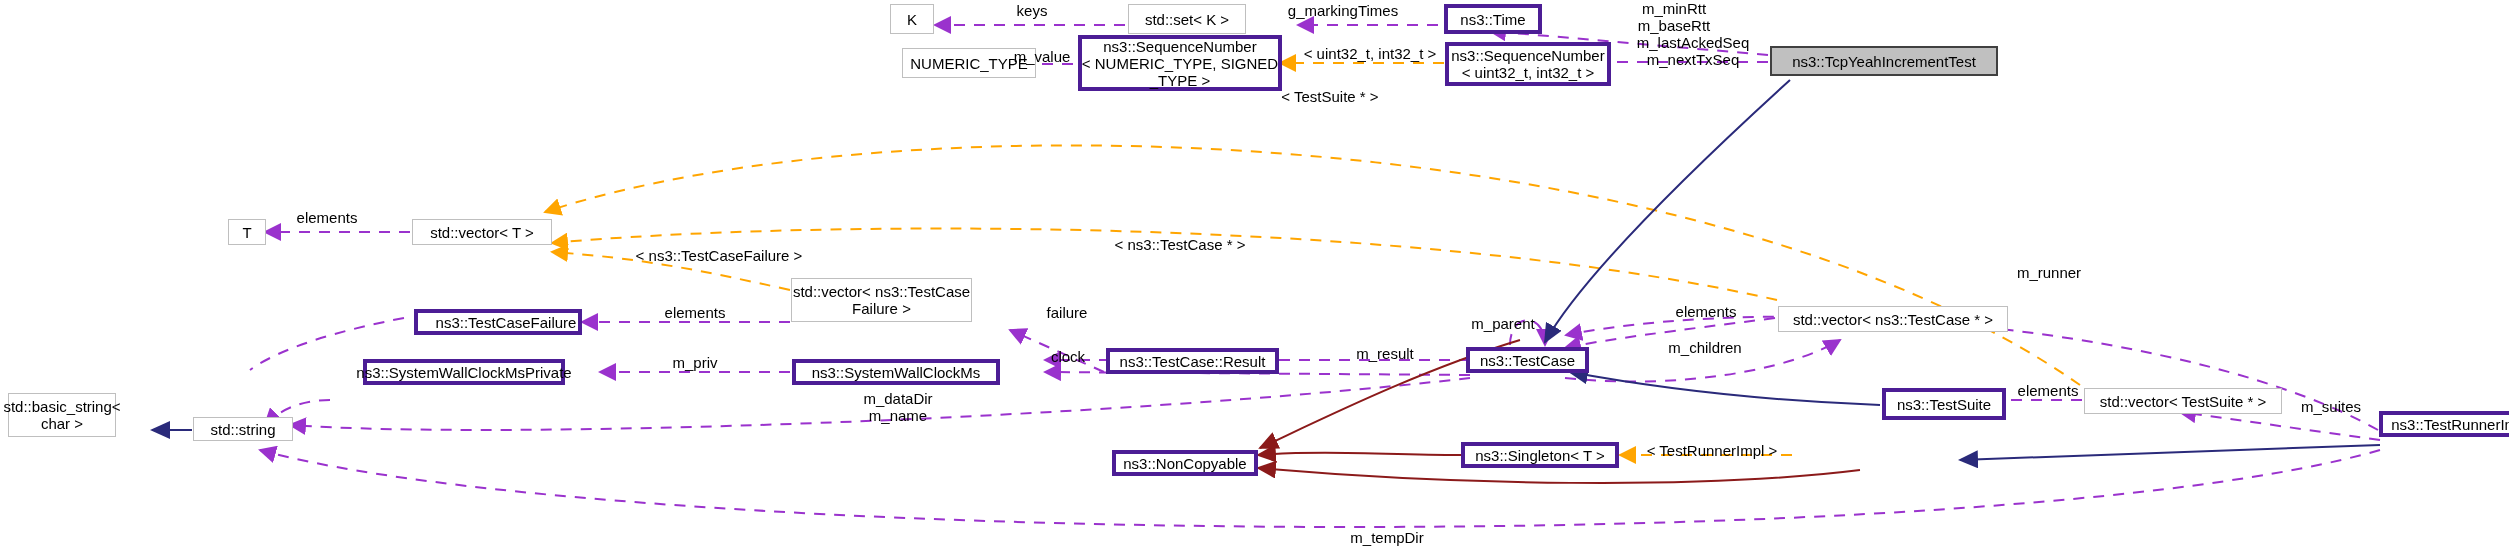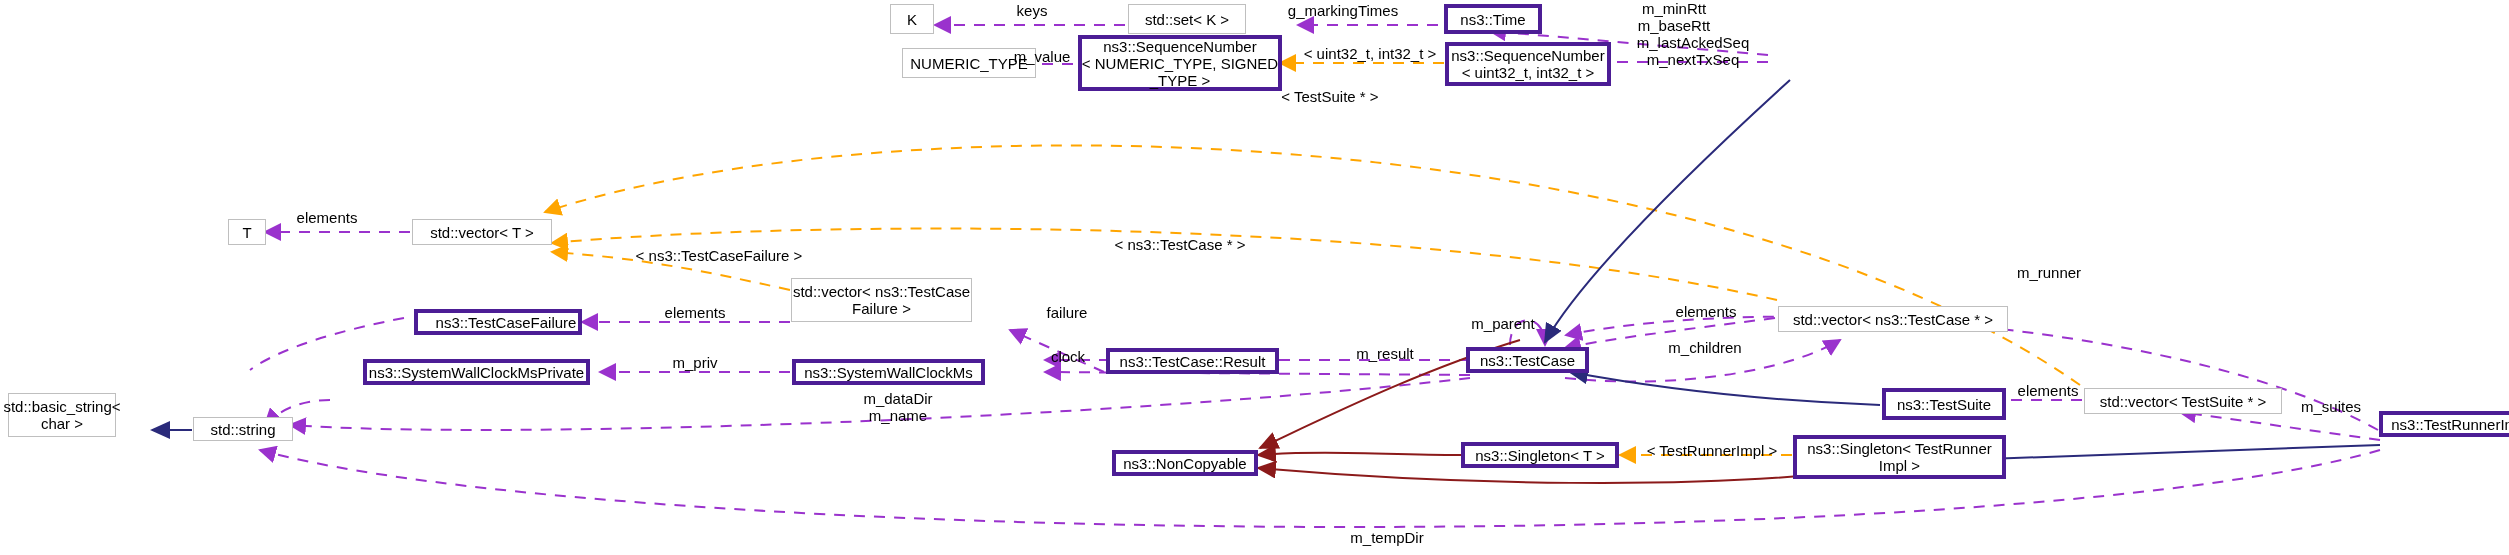--- a/index.html
+++ b/index.html
@@ -132,42 +132,43 @@
       <path d="M330,400 C300,400 280,410 265,425" stroke="#9a32cd" stroke-dasharray="11,9" marker-end="url(#ah-purple)"></path>
     </g>
   </svg>
 
   <div class="node plain" style="left:890px;top:4px;width:44px;height:30px;"><span>K</span></div>
 
   <div class="node plain" style="left:1128px;top:4px;width:118px;height:30px;"><span>std::set&lt; K &gt;</span></div>
 
   <div class="node solid" style="left:1444px;top:4px;width:98px;height:30px;"><span>ns3::Time</span></div>
 
+  <div class="node current" style="left:1770px;top:46px;width:228px;height:30px;"><span>ns3::TcpYeahIncrementTest</span></div>
 
   <div class="node plain" style="left:874px;top:48px;width:134px;height:30px;margin-left:28px;"><span>NUMERIC_TYPE</span></div>
 
   <div class="node solid" style="left:1078px;top:35px;width:204px;height:56px;"><span>ns3::SequenceNumber
 &lt; NUMERIC_TYPE, SIGNED
 _TYPE &gt;</span></div>
 
   <div class="node solid" style="left:1445px;top:42px;width:166px;height:44px;"><span>ns3::SequenceNumber
 &lt; uint32_t, int32_t &gt;</span></div>
 
   <div class="node plain" style="left:228px;top:219px;width:38px;height:26px;"><span>T</span></div>
 
   <div class="node plain" style="left:412px;top:219px;width:140px;height:26px;"><span>std::vector&lt; T &gt;</span></div>
 
   <div class="node solid" style="left:414px;top:309px;width:168px;height:26px;padding-left:20px;"><span>ns3::TestCaseFailure</span></div>
 
-  <div class="node solid" style="left:363px;top:359px;width:227px;height:26px;"><span>ns3::SystemWallClockMsPrivate</span></div>
+  <div class="node solid" style="left:363px;top:359px;width:202px;height:26px;"><span>ns3::SystemWallClockMsPrivate</span></div>
 
   <div class="node plain" style="left:791px;top:278px;width:181px;height:44px;"><span>std::vector&lt; ns3::TestCase
 Failure &gt;</span></div>
 
-  <div class="node solid" style="left:792px;top:359px;width:193px;height:26px;"><span>ns3::SystemWallClockMs</span></div>
+  <div class="node solid" style="left:792px;top:359px;width:208px;height:26px;"><span>ns3::SystemWallClockMs</span></div>
 
   <div class="node solid" style="left:1106px;top:348px;width:173px;height:26px;"><span>ns3::TestCase::Result</span></div>
 
   <div class="node solid" style="left:1466px;top:347px;width:123px;height:26px;"><span>ns3::TestCase</span></div>
 
   <div class="node plain" style="left:1778px;top:306px;width:230px;height:26px;"><span>std::vector&lt; ns3::TestCase * &gt;</span></div>
 
   <div class="node solid" style="left:1882px;top:388px;width:124px;height:32px;"><span>ns3::TestSuite</span></div>
 
   <div class="node plain" style="left:2084px;top:388px;width:198px;height:26px;"><span>std::vector&lt; TestSuite * &gt;</span></div>
@@ -176,22 +177,20 @@
 
   <div class="node plain" style="left:8px;top:393px;width:108px;height:44px;"><span>std::basic_string&lt;
 char &gt;</span></div>
 
   <div class="node plain" style="left:193px;top:417px;width:100px;height:24px;"><span>std::string</span></div>
 
   <div class="node solid" style="left:1112px;top:450px;width:146px;height:26px;"><span>ns3::NonCopyable</span></div>
 
   <div class="node solid" style="left:1461px;top:442px;width:158px;height:26px;"><span>ns3::Singleton&lt; T &gt;</span></div>
 
-  <div class="node solid" style="left:1793px;top:435px;width:213px;height:44px;"><span>ns3::Singleton&lt; TestRunner
-Impl &gt;</span></div>
 
   <div class="edge-label" style="left:972px;top:2px;width:120px;"><span>keys</span></div>
 
   <div class="edge-label" style="left:1248px;top:2px;width:190px;"><span>g_markingTimes</span></div>
 
   <div class="edge-label" style="left:1603px;top:0px;width:142px;"><span>m_minRtt
 m_baseRtt</span></div>
 
   <div class="edge-label" style="left:1000px;top:48px;width:84px;"><span>m_value</span></div>
 

